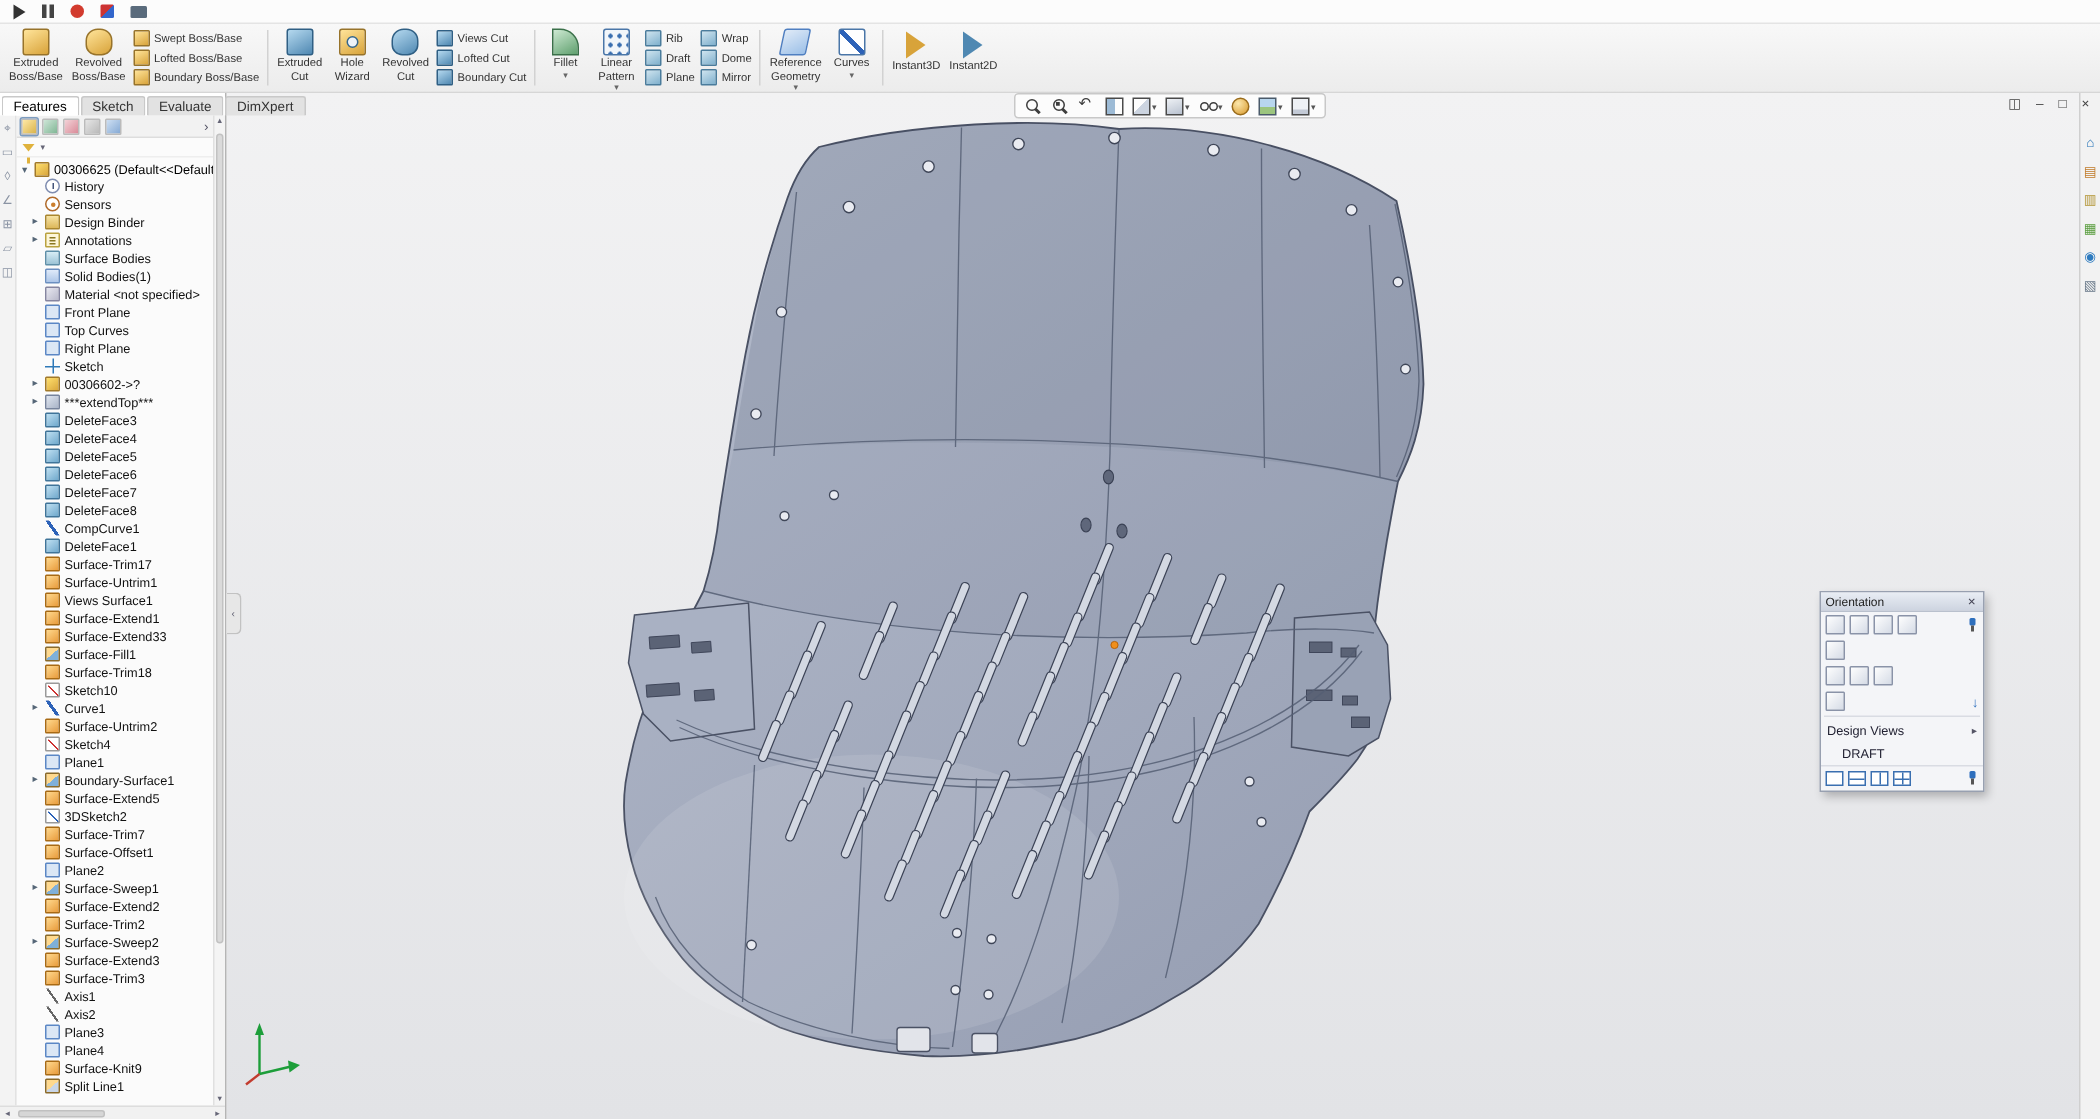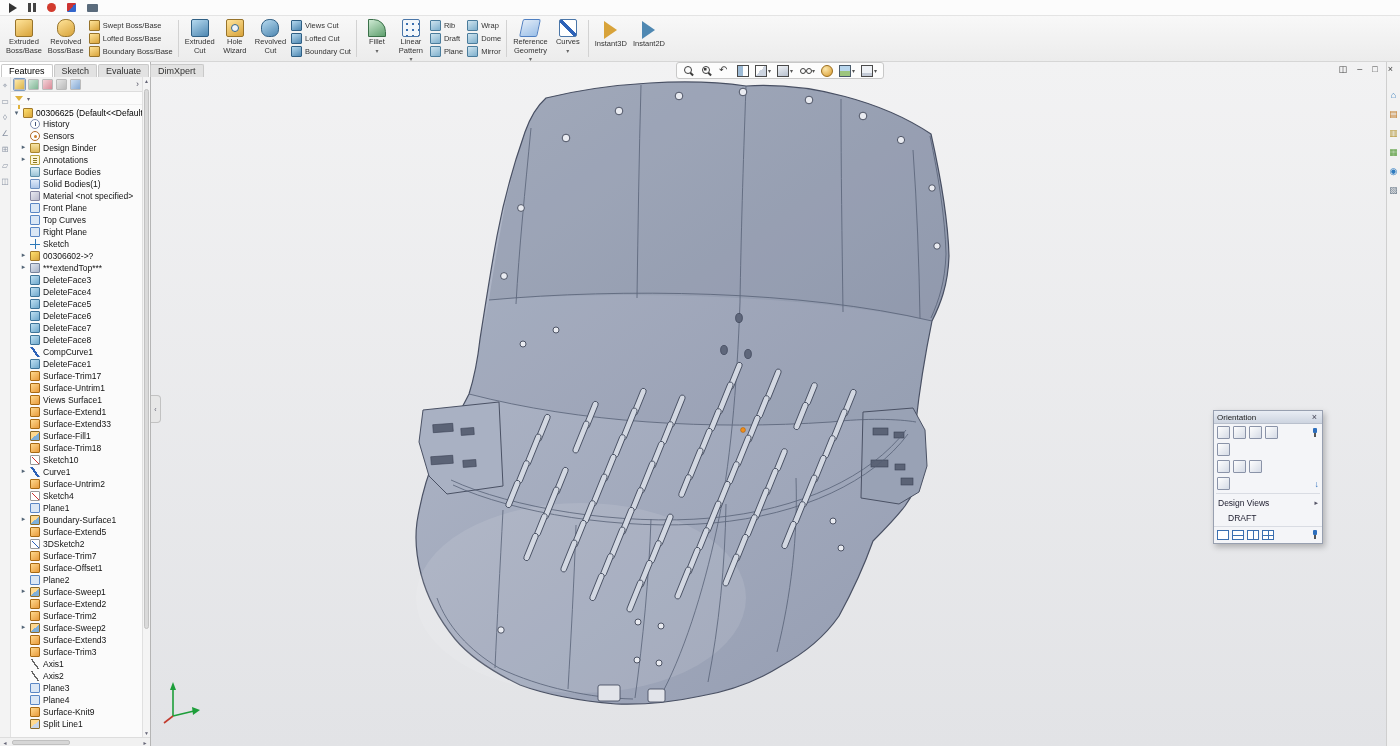--- a/index.html
+++ b/index.html
@@ -128,21 +128,21 @@
   #tree-hscroll{position:absolute;left:0;bottom:0;width:150px;height:9px;background:#f1f1f1;border-top:1px solid #ddd;display:flex;align-items:center;z-index:5}
   .hs-btn{width:10px;font-size:6px;color:#667;text-align:center}
   .hs-thumb{height:5px;background:#d6d6d6;border:1px solid #c0c0c0;border-radius:2px;width:58px;margin-left:2px}
   #splitter-tab{position:absolute;left:151px;top:395px;width:10px;height:28px;background:#e7e7e7;border:1px solid #c2c2c2;border-left:none;border-radius:0 4px 4px 0;display:flex;align-items:center;justify-content:center;font-size:7px;color:#667;z-index:6}
 
   
   #taskpane{position:absolute;right:0;top:62px;width:14px;bottom:0;background:#f2f2f2;border-left:1px solid #cfcfcf;display:flex;flex-direction:column;align-items:center;padding-top:28px;gap:9px;z-index:6}
   .tp-icon{font-size:9px;line-height:10px}
 
   
-  #orientation{position:absolute;left:1213px;top:410px;width:110px;background:#f4f5f8;border:1px solid #98a0b0;box-shadow:2px 3px 6px rgba(0,0,0,.25);z-index:9;font-size:8px}
+  #orientation{position:absolute;left:1213px;top:394px;width:110px;background:#f4f5f8;border:1px solid #98a0b0;box-shadow:2px 3px 6px rgba(0,0,0,.25);z-index:9;font-size:8px}
   .or-title{height:13px;background:linear-gradient(#e9edf4,#cdd4e0);border-bottom:1px solid #b9c0cd;display:flex;align-items:center;padding:0 3px;color:#222}
   .or-close{margin-left:auto;font-size:9px;color:#445;width:9px;text-align:center;line-height:11px}
   .or-row{display:flex;align-items:center;gap:3px;padding:2px 3px}
   .or-ic{width:13px;height:13px;border:1px solid #8a93a8;background:linear-gradient(135deg,#fefefe,#d5dbe6);border-radius:1px}
   .pin-icon{position:relative;width:9px;height:10px;margin-left:auto}
   .pin-icon::before{content:"";position:absolute;top:0;left:2.5px;width:4px;height:5px;background:#2e6fbd;border-radius:1px}
   .pin-icon::after{content:"";position:absolute;top:5px;left:4px;width:1.5px;height:4px;background:#555}
   .or-upd{margin-left:auto;color:#2e6fbd;font-size:9px;line-height:10px}
   .or-sep{height:1px;background:#d9dce3;margin:1px 2px}
   .or-saved{display:flex;align-items:center;padding:3px 4px;font-size:8.5px;color:#223}

